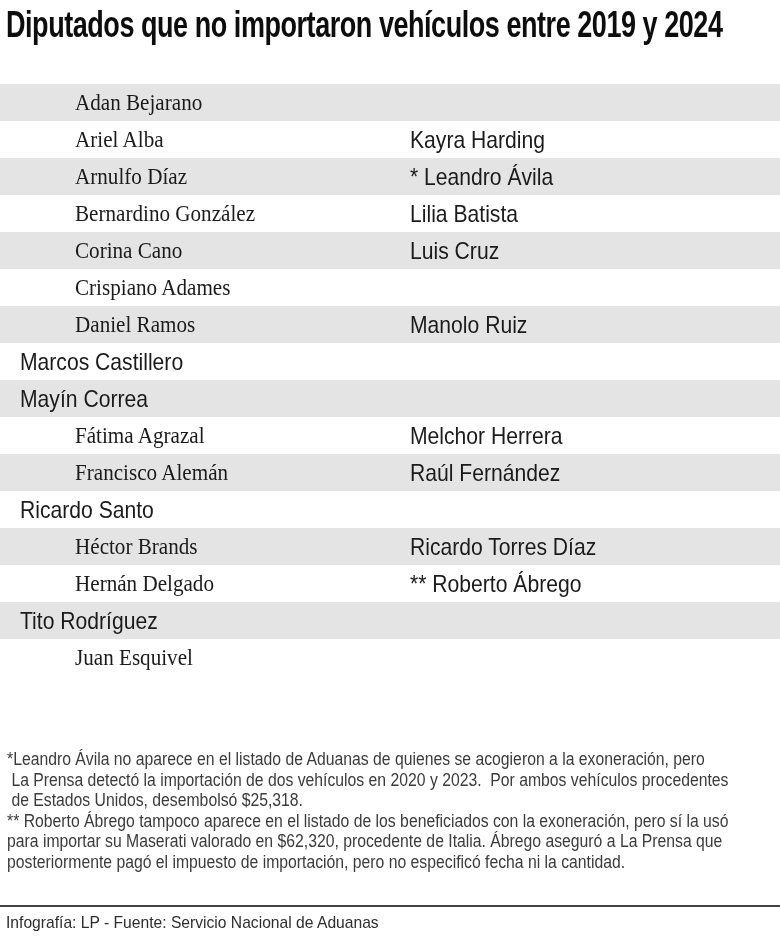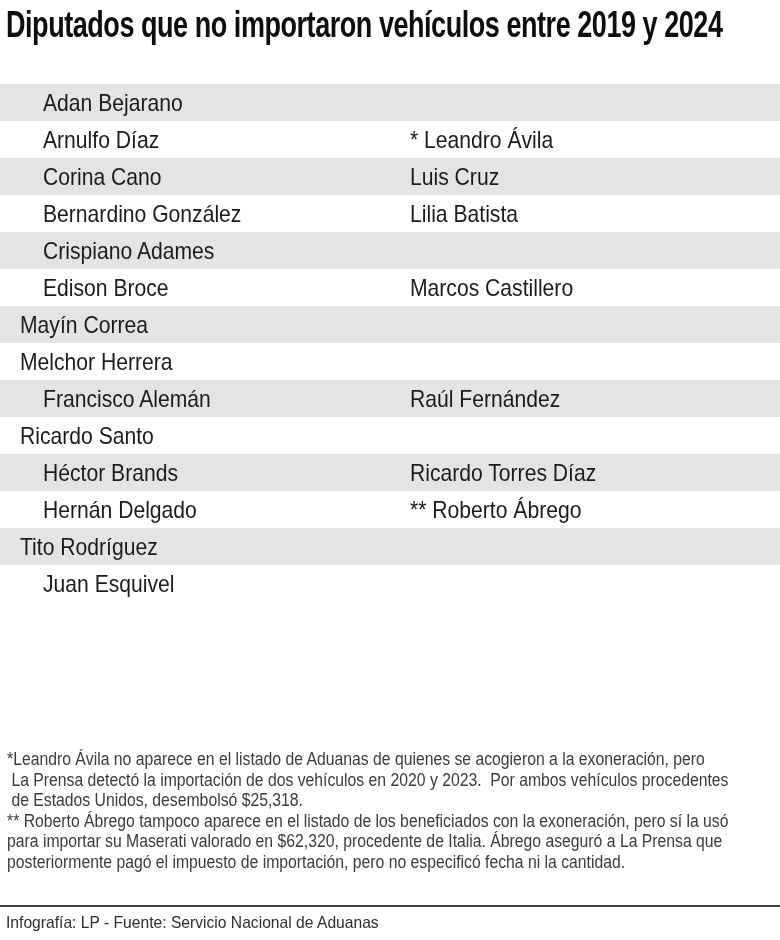--- a/index.html
+++ b/index.html
@@ -27,21 +27,21 @@
     top: 84px; left: 0;
     width: 780px;
   }
   .row {
     height: 37px;
     display: flex;
     align-items: center;
   }
   .row:nth-child(odd) { background: #e4e4e4; }
   .cell { box-sizing: border-box; overflow: hidden; white-space: nowrap; }
-  .cl { width: 390px; padding-left: 43px; }
+  .cl { width: 390px; padding-left: 75px; font-family: Liberation Serif, serif; }
   .cr { flex: 1; padding-left: 20px; }
   .nm {
     display: inline-block;
     font-size: 24px;
     color: #1b1b1b;
     transform: scaleX(0.88);
     transform-origin: 0 50%;
     white-space: nowrap;
   }
   .footnotes {
@@ -77,42 +77,50 @@
 </head>
 <body>
 
 <h1 class="title">Diputados que no importaron vehículos entre 2019 y 2024</h1>
 
 <div class="list">
   <div class="row">
     <div class="cell cl"><span class="nm">Adan Bejarano</span></div>
   </div>
   <div class="row">
+    <div class="cell cl"><span class="nm">Ariel Alba</span></div>
+    <div class="cell cr"><span class="nm">Kayra Harding</span></div>
+  </div>
+  <div class="row">
     <div class="cell cl"><span class="nm">Arnulfo Díaz</span></div>
     <div class="cell cr"><span class="nm">* Leandro Ávila</span></div>
+  </div>
+  <div class="row">
+    <div class="cell cl"><span class="nm">Bernardino González</span></div>
+    <div class="cell cr"><span class="nm">Lilia Batista</span></div>
   </div>
   <div class="row">
     <div class="cell cl"><span class="nm">Corina Cano</span></div>
     <div class="cell cr"><span class="nm">Luis Cruz</span></div>
   </div>
   <div class="row">
-    <div class="cell cl"><span class="nm">Bernardino González</span></div>
-    <div class="cell cr"><span class="nm">Lilia Batista</span></div>
-  </div>
-  <div class="row">
     <div class="cell cl"><span class="nm">Crispiano Adames</span></div>
   </div>
   <div class="row">
-    <div class="cell cl"><span class="nm">Edison Broce</span></div>
+    <div class="cell cl"><span class="nm">Daniel Ramos</span></div>
+    <div class="cell cr"><span class="nm">Manolo Ruiz</span></div>
+  </div>
+  <div class="row">
     <div class="cell cr"><span class="nm">Marcos Castillero</span></div>
   </div>
   <div class="row">
     <div class="cell cr"><span class="nm">Mayín Correa</span></div>
   </div>
   <div class="row">
+    <div class="cell cl"><span class="nm">Fátima Agrazal</span></div>
     <div class="cell cr"><span class="nm">Melchor Herrera</span></div>
   </div>
   <div class="row">
     <div class="cell cl"><span class="nm">Francisco Alemán</span></div>
     <div class="cell cr"><span class="nm">Raúl Fernández</span></div>
   </div>
   <div class="row">
     <div class="cell cr"><span class="nm">Ricardo Santo</span></div>
   </div>
   <div class="row">

